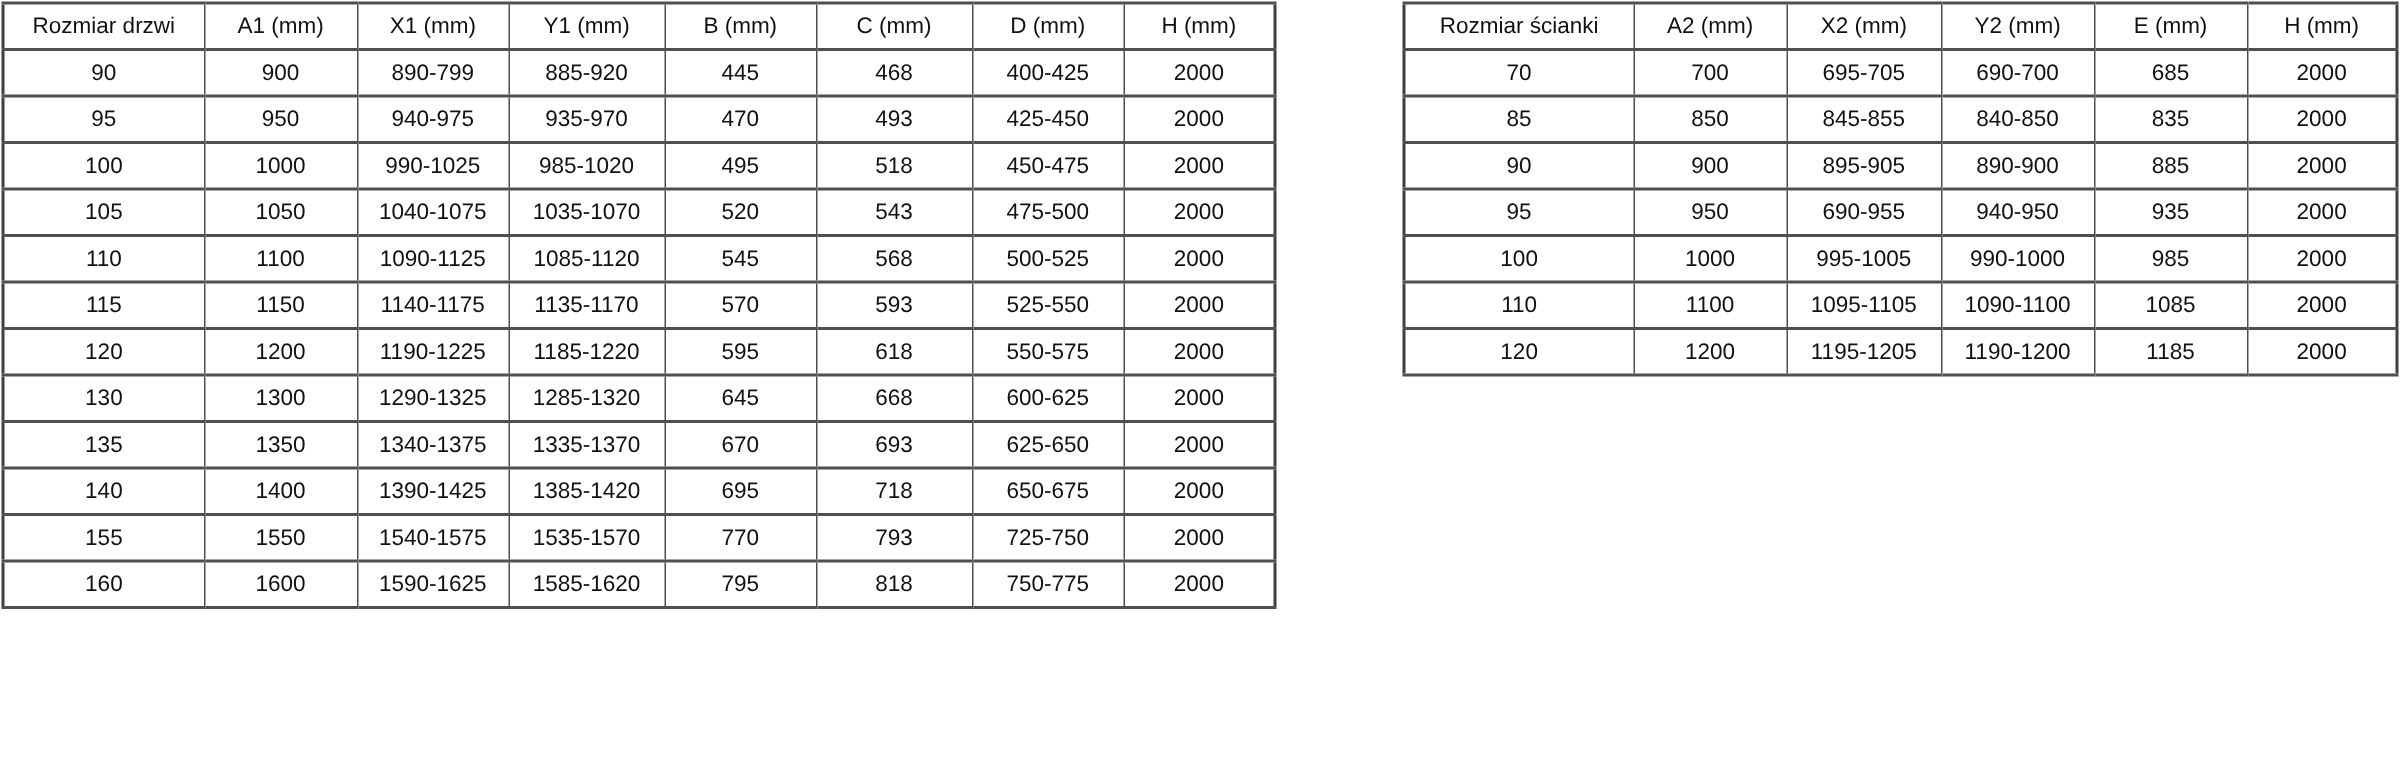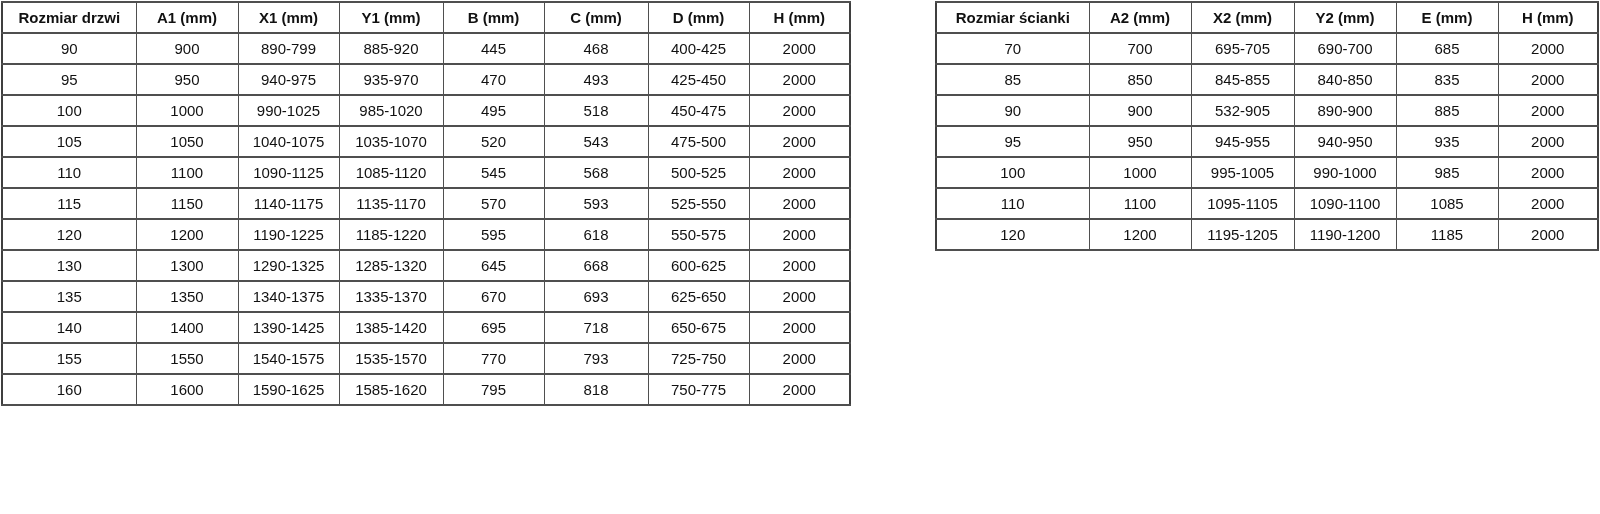--- a/index.html
+++ b/index.html
@@ -30,21 +30,21 @@
     border-top-width: 2px;
     border-bottom-width: 2px;
     text-align: center;
     vertical-align: middle;
     height: 29px;
     padding: 0 2px;
     overflow: hidden;
     white-space: nowrap;
   }
   table.size-table th {
-    font-weight: bold;
+    font-weight: normal;
     margin-top: 40px;
   }
   #door-table {
     left: 1px;
     top: 1px;
     width: 848px;
   }
   #wall-table {
     left: 935px;
     top: 1px;
@@ -234,29 +234,29 @@
           <td>85</td>
           <td>850</td>
           <td>845-855</td>
           <td>840-850</td>
           <td>835</td>
           <td>2000</td>
         </tr>
         <tr>
           <td>90</td>
           <td>900</td>
-          <td>532-905</td>
+          <td>895-905</td>
           <td>890-900</td>
           <td>885</td>
           <td>2000</td>
         </tr>
         <tr>
           <td>95</td>
           <td>950</td>
-          <td>945-955</td>
+          <td>690-955</td>
           <td>940-950</td>
           <td>935</td>
           <td>2000</td>
         </tr>
         <tr>
           <td>100</td>
           <td>1000</td>
           <td>995-1005</td>
           <td>990-1000</td>
           <td>985</td>

